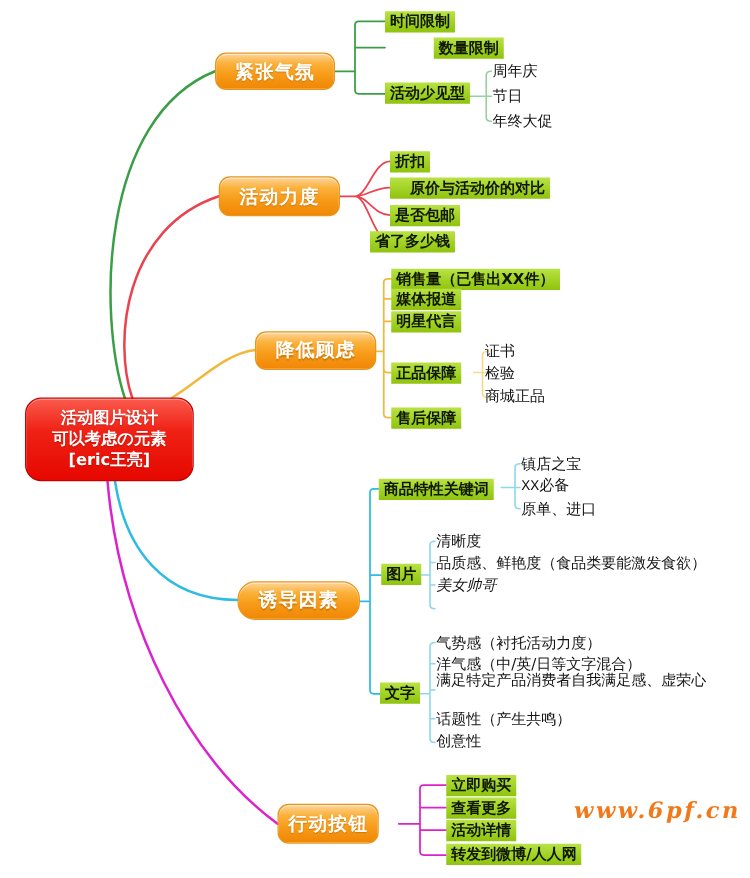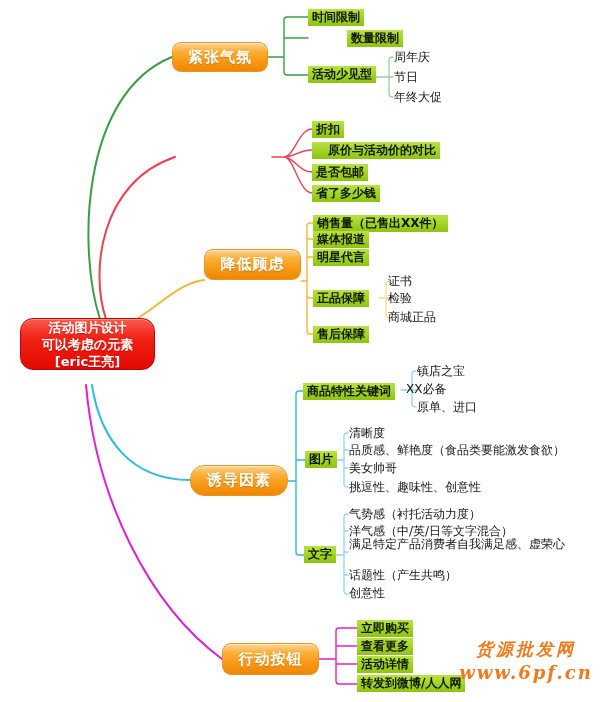--- a/index.html
+++ b/index.html
@@ -71,80 +71,81 @@
 
     <path stroke-width="1.4" d="M288,481 L296,481 M296,481 L296,394 Q296,391 299,391 L303,391 M296,460 L305,460 M296,481 L296,552 Q296,555 299,555 L304,555" stroke="#2fbbe2"></path>
 
     <path stroke-width="1.3" d="M401,390 L412,390 M416,371 Q412,371 412,374 L412,404 Q412,407 416,407 M412,390 L416,390" stroke="#8fd8ea"></path>
     <path stroke-width="1.3" d="M335,460 L344,460 M348,433 Q344,433 344,436 L344,484 Q344,487 348,487 M344,450 L348,450 M344,468 L348,468" stroke="#8fd8ea"></path>
     <path stroke-width="1.3" d="M335,555 L344,555 M348,514 Q344,514 344,517 L344,591 Q344,594 348,594 M344,531 L348,531 M344,552 L348,552 M344,575 L348,575" stroke="#8fd8ea"></path>
 
     <path stroke-width="1.4" d="M319,659 L336,659 M336,659 L336,631 Q336,628 339,628 L357,628 M336,646 L357,646 M336,664 L357,664 M336,659 L336,681 Q336,684 339,684 L357,684" stroke="#dc22cd"></path>
   </svg>
 
-  <div class="central" style="left:20px;top:318px;width:135px;height:52px;">
+  <div class="central" style="left:20px;top:318px;width:135px;height:67px;">
     <span>活动图片设计</span>
     <span>可以考虑の元素</span>
     <span>[eric王亮]</span>
   </div>
 
   <div class="topic" style="left:172px;top:42px;width:96px;height:30px;">
     <span>紧张气氛</span>
   </div>
   <div class="gbox" style="left:308px;top:9px;"><span>时间限制</span></div>
   <div class="gbox" style="left:308px;top:30px;margin-left:39px;"><span>数量限制</span></div>
   <div class="gbox" style="left:308px;top:66px;"><span>活动少见型</span></div>
   <div class="leaf" style="left:394px;top:50px;"><span>周年庆</span></div>
   <div class="leaf" style="left:394px;top:70px;"><span>节日</span></div>
   <div class="leaf" style="left:394px;top:90px;"><span>年终大促</span></div>
 
+  <div class="topic" style="left:175px;top:141px;width:97px;height:32px;">
+    <span>活动力度</span>
+  </div>
   <div class="gbox" style="left:312px;top:121px;"><span>折扣</span></div>
   <div class="gbox" style="left:312px;top:142px;padding-left:16px;"><span>原价与活动价的对比</span></div>
   <div class="gbox" style="left:312px;top:164px;"><span>是否包邮</span></div>
-  <div class="gbox" style="left:312px;top:185px;"><span>省了多少钱</span></div>
+  <div class="gbox" style="left:296px;top:185px;"><span>省了多少钱</span></div>
 
-  <div class="topic" style="left:204px;top:249px;width:97px;height:31px;">
+  <div class="topic" style="left:204px;top:265px;width:97px;height:31px;">
     <span>降低顾虑</span>
   </div>
   <div class="gbox" style="left:313px;top:215px;"><span>销售量（已售出XX件）</span></div>
   <div class="gbox" style="left:313px;top:231px;"><span>媒体报道</span></div>
   <div class="gbox" style="left:313px;top:249px;"><span>明星代言</span></div>
   <div class="gbox" style="left:313px;top:290px;"><span>正品保障</span></div>
   <div class="gbox" style="left:313px;top:326px;"><span>售后保障</span></div>
   <div class="leaf" style="left:388px;top:274px;"><span>证书</span></div>
   <div class="leaf" style="left:388px;top:291px;"><span>检验</span></div>
   <div class="leaf" style="left:388px;top:310px;"><span>商城正品</span></div>
 
   <div class="topic" style="left:190px;top:465px;width:98px;height:31px;border-radius:14px;">
     <span>诱导因素</span>
   </div>
   <div class="gbox" style="left:303px;top:383px;"><span>商品特性关键词</span></div>
   <div class="leaf" style="left:417px;top:364px;"><span>镇店之宝</span></div>
-  <div class="leaf" style="left:406px;top:382px;"><span>XX必备</span></div>
+  <div class="leaf" style="left:417px;top:382px;font-family:Liberation Mono, monospace;"><span>XX必备</span></div>
   <div class="leaf" style="left:417px;top:400px;"><span>原单、进口</span></div>
 
   <div class="gbox" style="left:305px;top:451px;"><span>图片</span></div>
   <div class="leaf" style="left:349px;top:426px;"><span>清晰度</span></div>
   <div class="leaf" style="left:349px;top:443px;"><span>品质感、鲜艳度（食品类要能激发食欲）</span></div>
-  <div class="leaf" style="left:349px;top:461px;"><span>美女帅哥</span></div>
-  <div class="leaf" style="left:349px;top:480px;"><span>挑逗性、趣味性、创意性</span></div>
+  <div class="leaf" style="left:349px;top:461px;font-style:italic;"><span>美女帅哥</span></div>
 
   <div class="gbox" style="left:304px;top:546px;"><span>文字</span></div>
   <div class="leaf" style="left:349px;top:524px;"><span>洋气感（中/英/日等文字混合）</span></div>
   <div class="leaf" style="left:349px;top:507px;"><span>气势感（衬托活动力度）</span></div>
   <div class="leaf wrap" style="left:349px;top:537px;"><span>满足特定产品消费者自我满足感、虚荣心</span></div>
   <div class="leaf" style="left:349px;top:568px;"><span>话题性（产生共鸣）</span></div>
   <div class="leaf" style="left:349px;top:586px;"><span>创意性</span></div>
 
-  <div class="topic" style="left:222px;top:643px;width:97px;height:32px;">
+  <div class="topic" style="left:222px;top:643px;width:81px;height:32px;">
     <span>行动按钮</span>
   </div>
   <div class="gbox" style="left:357px;top:620px;"><span>立即购买</span></div>
   <div class="gbox" style="left:357px;top:638px;"><span>查看更多</span></div>
   <div class="gbox" style="left:357px;top:656px;"><span>活动详情</span></div>
   <div class="gbox" style="left:357px;top:675px;"><span>转发到微博/人人网</span></div>
 
   <div class="watermark">
-    <div class="w1">货源批发网</div>
     <div class="w2">www.6pf.cn</div>
   </div>
 
 </div>
 
 </body></html>

